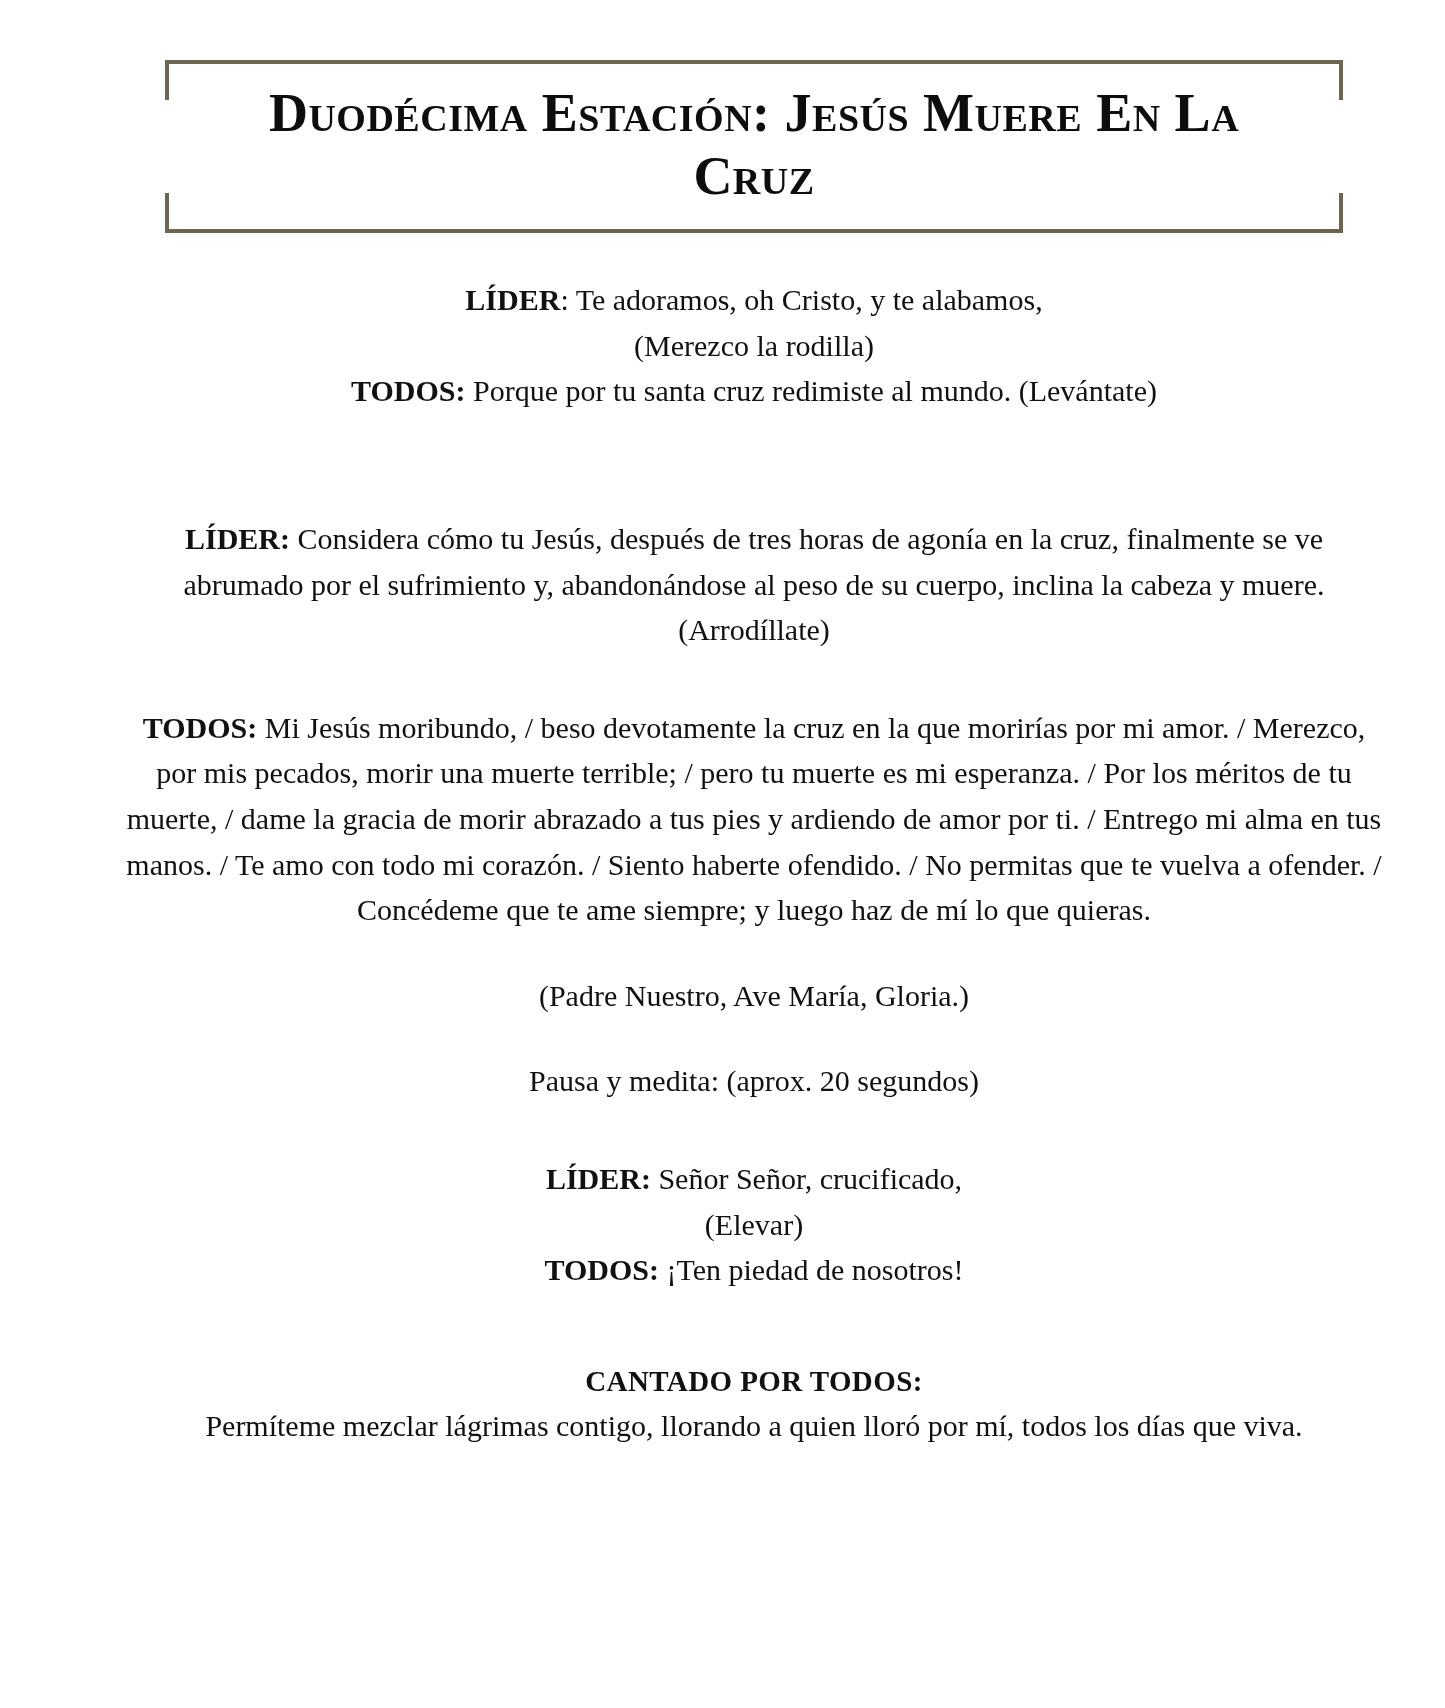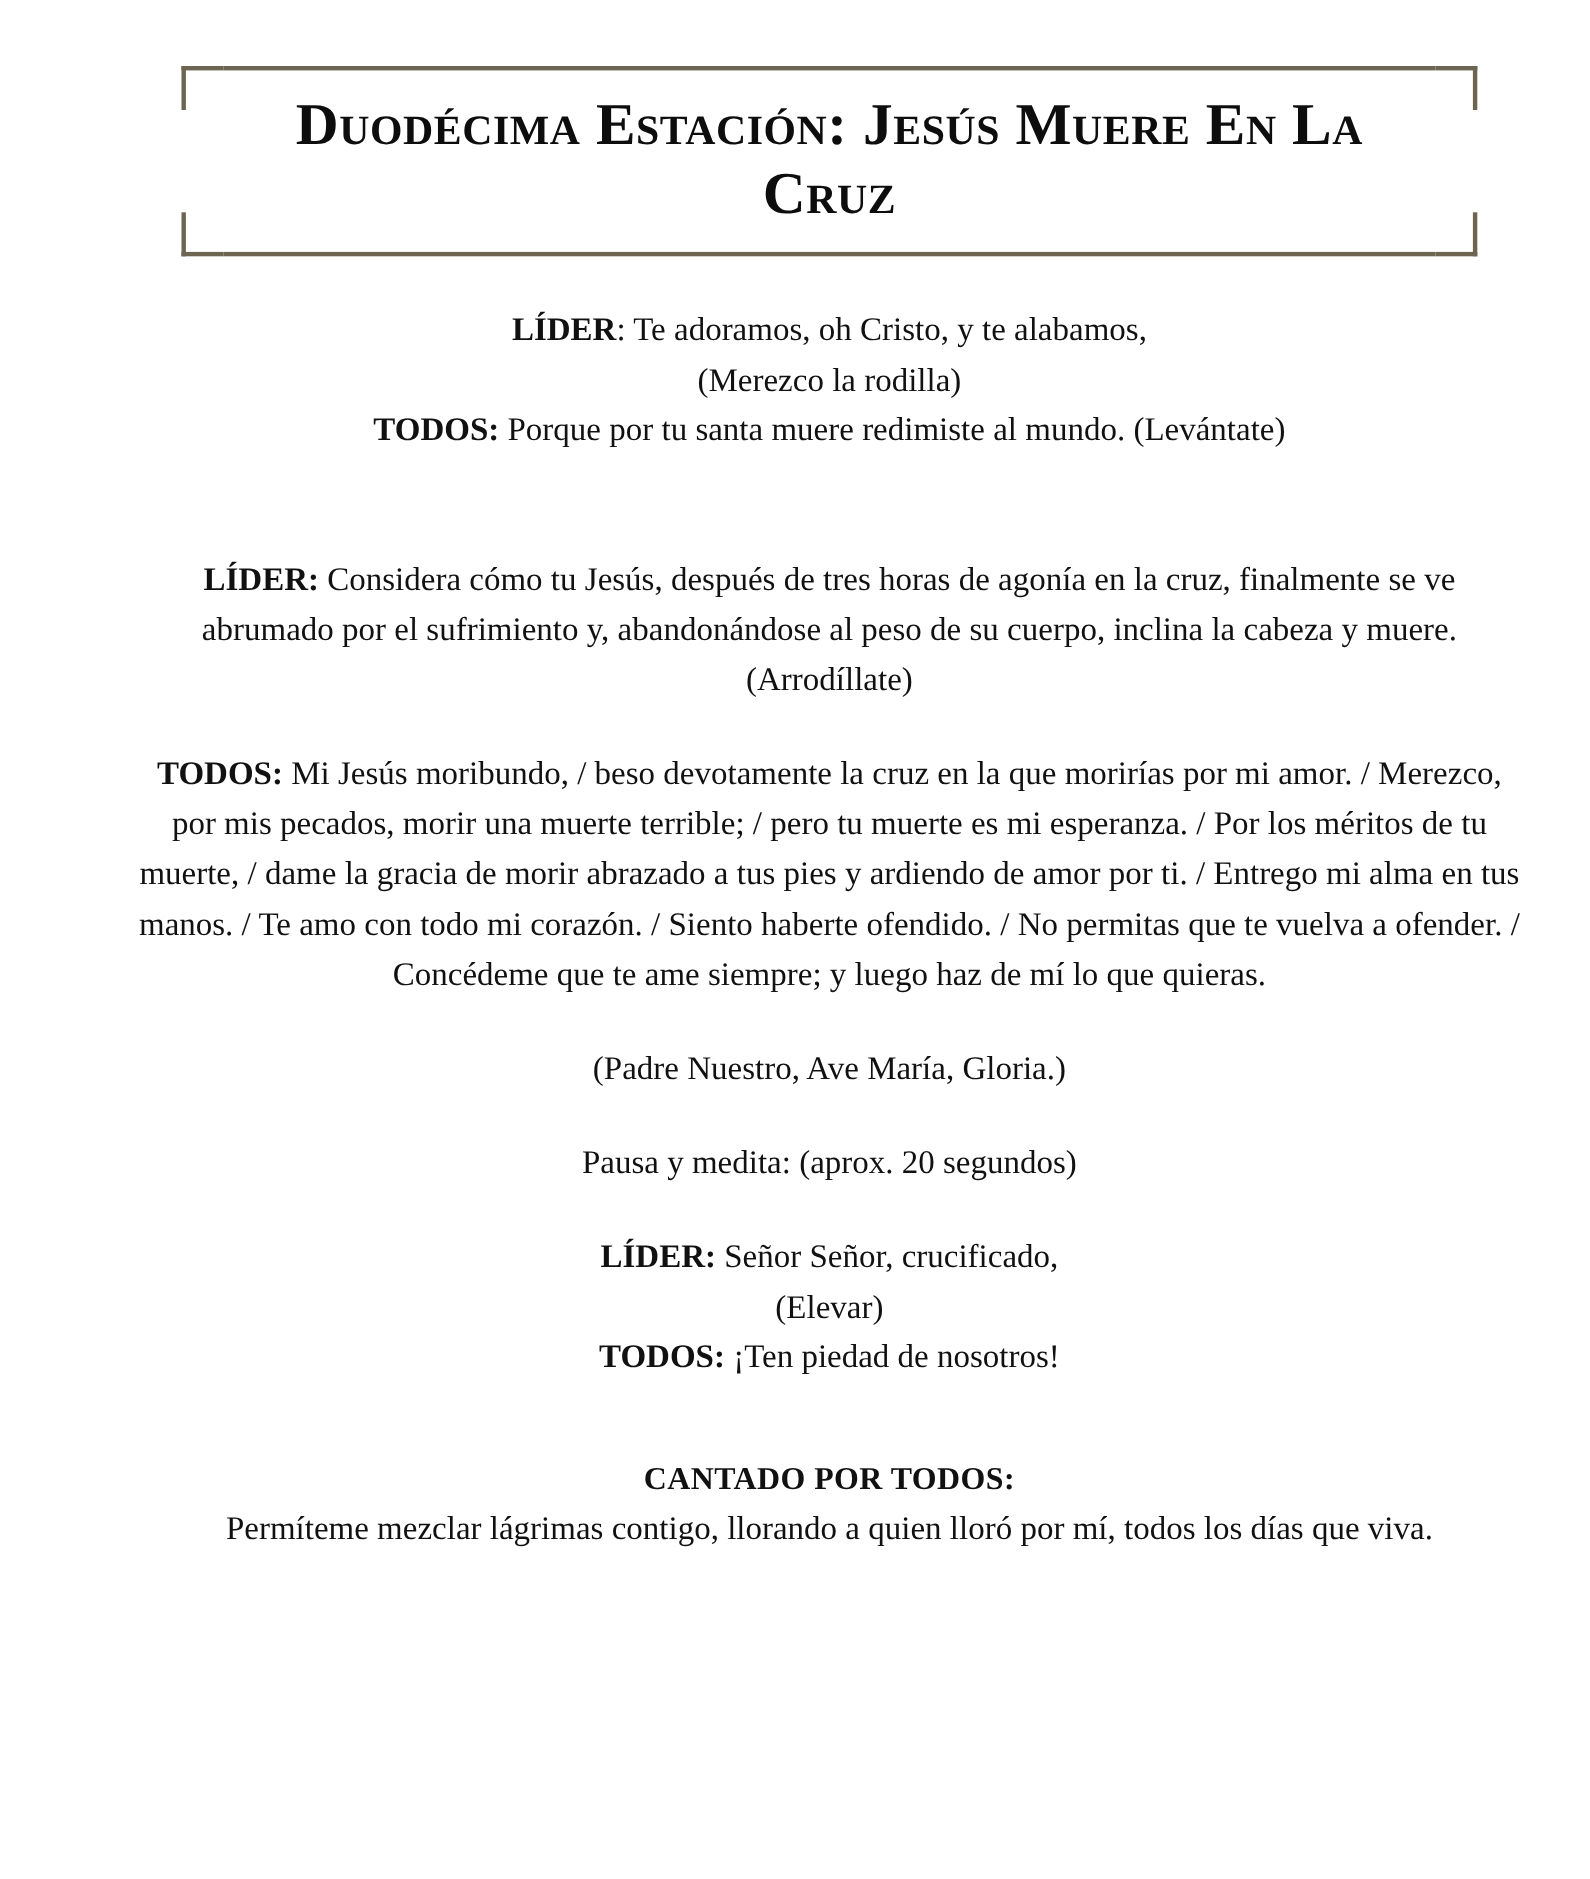--- a/index.html
+++ b/index.html
@@ -73,21 +73,21 @@
     color: #0d0d0d;
   }
 
   
   .body {
     margin-top: 44px;
     font-size: 30px;
     line-height: 1.5;
   }
   .blk {
-    margin: 0 0 0 0;
+    margin: 12px 0 0 0;
     text-align: center;
   }
   .lbl {
     font-weight: bold;
   }
   .spacer-lg { height: 64px; }
   .spacer-md { height: 40px; }
   .spacer-sm { height: 26px; }
 
   .para {
@@ -124,21 +124,21 @@
   </div>
 
   <div class="body">
 
     <div class="blk">
       <p class="para">
         <span class="lbl">LÍDER</span><span>: Te adoramos, oh Cristo, y te alabamos,</span>
       </p>
       <p class="para">(Merezco la rodilla)</p>
       <p class="para">
-        <span class="lbl">TODOS:</span><span> Porque por tu santa muere redimiste al mundo. (Levántate)</span>
+        <span class="lbl">TODOS:</span><span> Porque por tu santa cruz redimiste al mundo. (Levántate)</span>
       </p>
     </div>
 
     <div class="spacer-lg"></div>
     <div class="spacer-sm"></div>
 
     <div class="blk">
       <p class="para wide">
         <span class="lbl">LÍDER:</span><span> Considera cómo tu Jesús, después de tres horas de agonía en la cruz, finalmente se ve abrumado por el sufrimiento y, abandonándose al peso de su cuerpo, inclina la cabeza y muere. (Arrodíllate)</span>
       </p>

